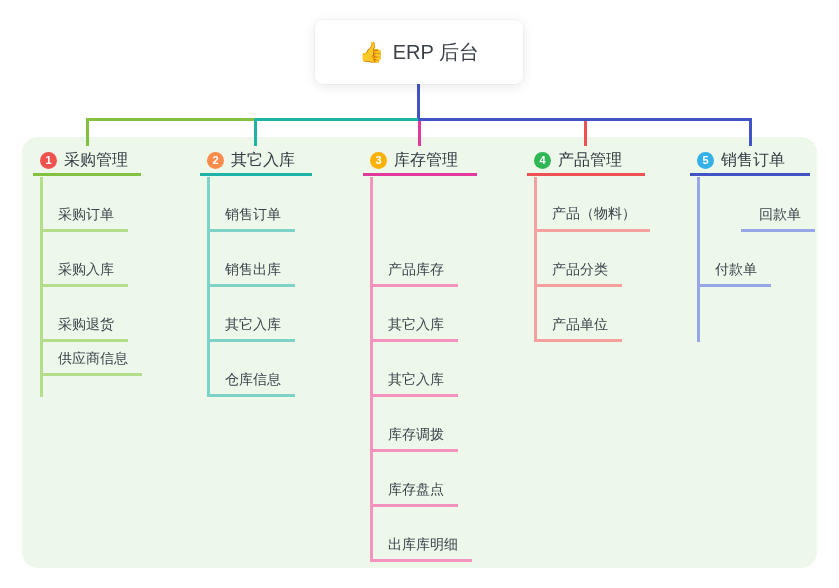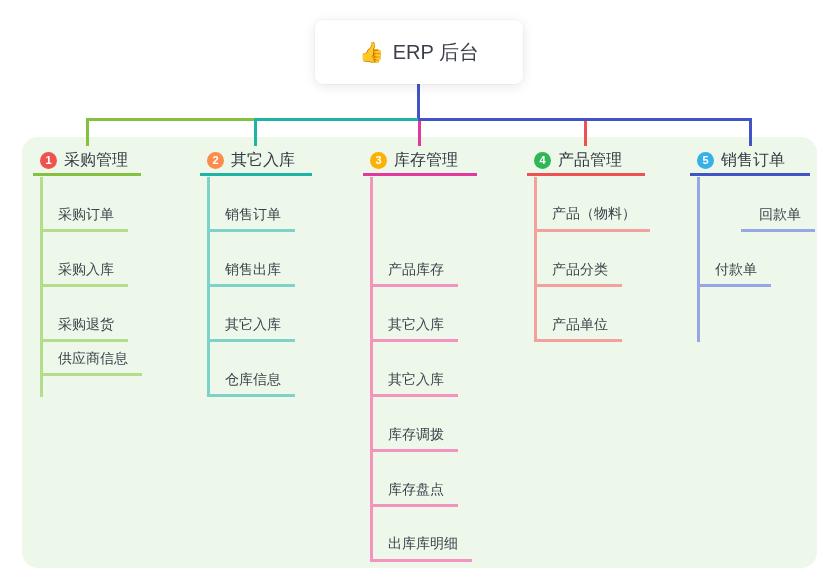--- a/index.html
+++ b/index.html
@@ -91,21 +91,21 @@
   <div class="branch-header bh-magenta" style="left:363px;width:114px;">
     <span class="badge badge-3">3</span>
     <span>库存管理</span>
   </div>
   <div class="spine s-magenta" style="left:370px;top:177px;height:385px;"></div>
   <div class="child cb-magenta" style="left:370px;top:258px;">产品库存</div>
   <div class="child cb-magenta" style="left:370px;top:313px;">其它入库</div>
   <div class="child cb-magenta" style="left:370px;top:368px;">其它入库</div>
   <div class="child cb-magenta" style="left:370px;top:423px;">库存调拨</div>
   <div class="child cb-magenta" style="left:370px;top:478px;">库存盘点</div>
-  <div class="child cb-magenta" style="left:370px;top:533px;font-family:Liberation Serif, serif;">出库库明细</div>
+  <div class="child cb-magenta" style="left:370px;top:533px;">出库库明细</div>
 
   <div class="branch-header bh-red" style="left:527px;width:118px;">
     <span class="badge badge-4">4</span>
     <span>产品管理</span>
   </div>
   <div class="spine s-red" style="left:534px;top:177px;height:165px;"></div>
   <div class="child cb-red" style="left:534px;top:203px;font-family:Liberation Mono, monospace;">产品（物料）</div>
   <div class="child cb-red" style="left:534px;top:258px;">产品分类</div>
   <div class="child cb-red" style="left:534px;top:313px;">产品单位</div>
 

